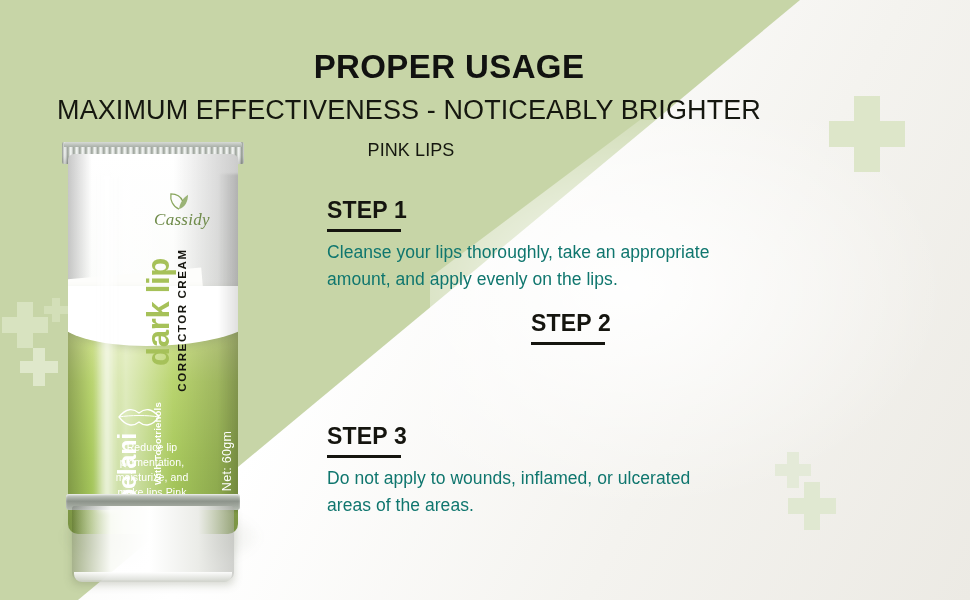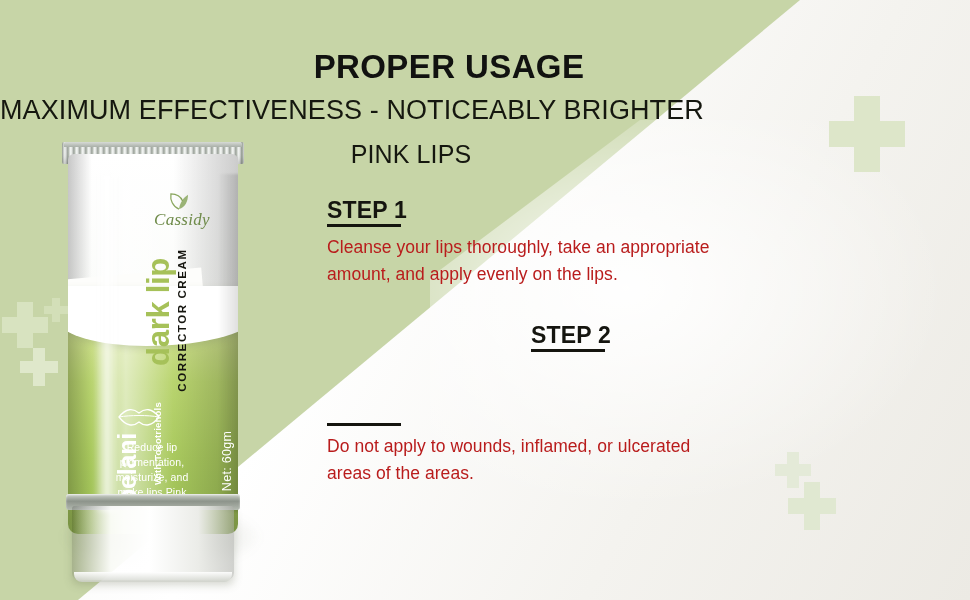--- a/index.html
+++ b/index.html
@@ -40,43 +40,43 @@
   .plus i{position:absolute;background:currentColor;display:block;}
   .plus i.bar-h{left:0;top:33%;width:100%;height:34%;}
   .plus i.bar-v{top:0;left:33%;height:100%;width:34%;}
 
   
   .headline{
     position:absolute;left:0;top:48px;width:824px;text-align:center;
     font-size:33px;font-weight:bold;letter-spacing:.4px;color:#111210;margin-left:37px;
   }
   .subline1{
-    position:absolute;left:0;top:95px;width:818px;
+    position:absolute;left:0;top:95px;width:818px;text-align:center;
     font-size:27px;font-weight:normal;letter-spacing:.1px;color:#15170f;
     white-space:nowrap;
   }
   .subline2{
     position:absolute;left:0;top:140px;width:822px;text-align:center;
-    font-size:25px;font-weight:normal;letter-spacing:.1px;color:#15170f;
+    font-size:18px;font-weight:normal;letter-spacing:.1px;color:#15170f;
   }
 
   
   .step{position:absolute;}
   .step-title{
     font-size:23px;font-weight:bold;color:#15150f;letter-spacing:.2px;
-    display:inline-block;
+    display:inline-block;padding-bottom:5px;
   }
   .step-rule{
     width:74px;height:3px;background:#15150f;margin:0 0 7px 0;
   }
   .step-body{
-    font-size:17.5px;line-height:27px;color:#b91c1c;letter-spacing:.05px;
+    font-size:17.5px;line-height:27px;color:#0f766e;letter-spacing:.05px;
   }
   #step1{left:327px;top:197px;width:400px;}
-  #step2{left:531px;top:322px;width:380px;}
+  #step2{left:531px;top:310px;width:380px;}
   #step3{left:327px;top:423px;width:400px;}
 
   
   #tube{position:absolute;left:62px;top:142px;width:182px;height:400px;}
 
   .tube-shadow{
     position:absolute;left:-6px;top:360px;width:210px;height:70px;
     background:radial-gradient(ellipse at 50% 50%,rgba(90,100,70,.30) 0%,rgba(90,100,70,0) 68%);
     filter:blur(4px);
   }
@@ -231,20 +231,21 @@
     <div class="step-rule"></div>
     <div class="step-body">Cleanse your lips thoroughly, take an appropriate amount, and apply evenly on the lips.</div>
   </div>
 
   <div class="step" id="step2">
     <div class="step-title">STEP 2</div>
     <div class="step-rule"></div>
   </div>
 
   <div class="step" id="step3">
+    <div class="step-title">STEP 3</div>
     <div class="step-rule"></div>
     <div class="step-body">Do not apply to wounds, inflamed, or ulcerated areas of the areas.</div>
   </div>
 
   <div id="tube">
     <div class="tube-shadow"></div>
 
     <div class="crimp">
       <div class="crimp-top"></div>
     </div>

